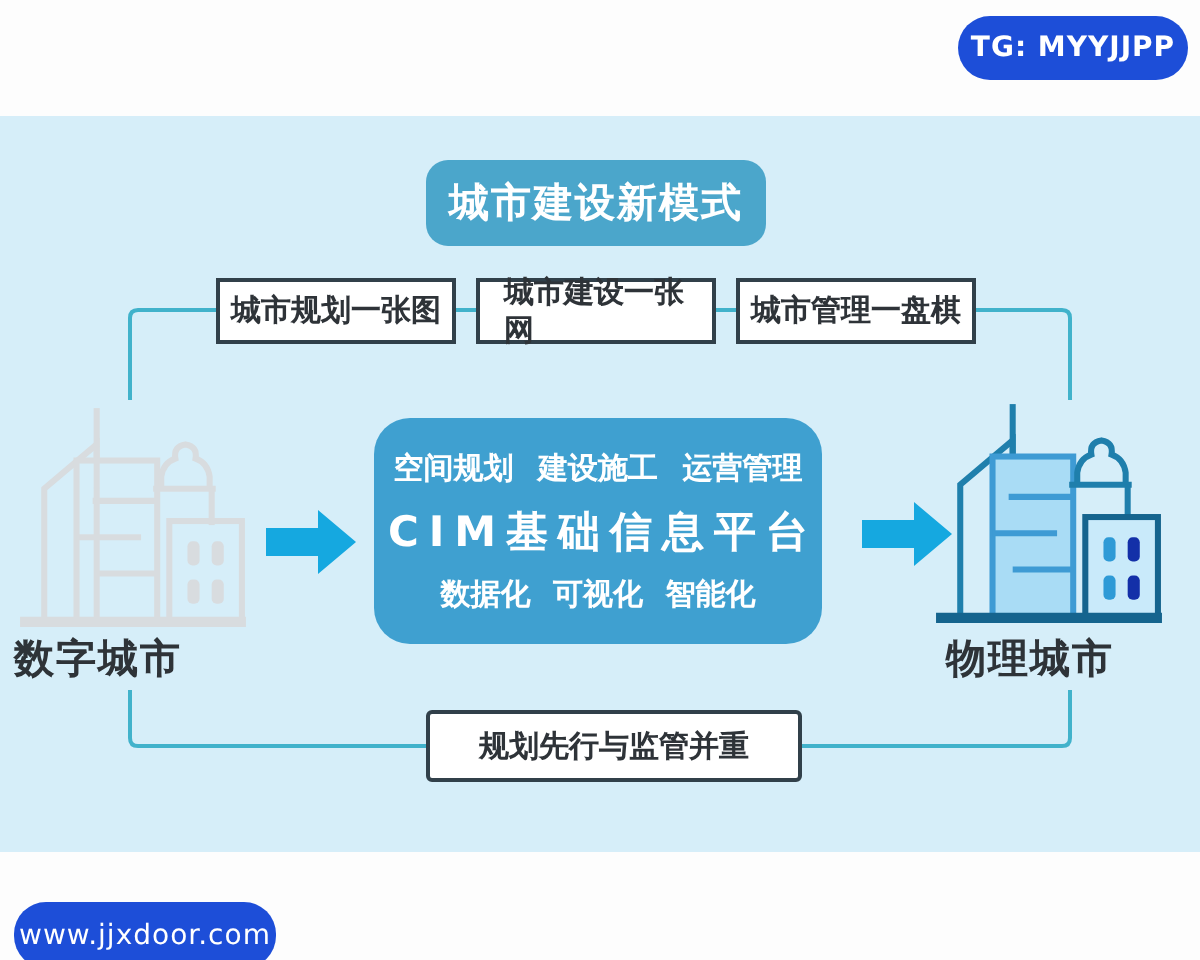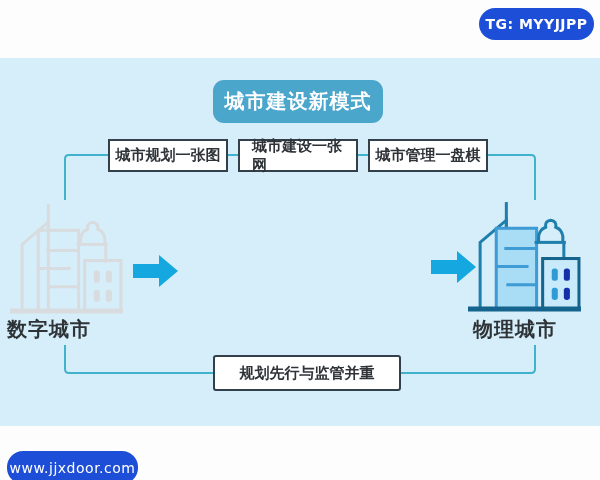--- a/index.html
+++ b/index.html
@@ -122,20 +122,25 @@
     <line x1="2" y1="110" x2="114" y2="110" stroke="var(--ground)" stroke-width="5"></line>
   </svg>
 
   <svg class="abs arrow-svg" id="arrow-left" viewBox="0 0 45 34">
     <polygon points="0,10 26,10 26,1 45,17 26,33 26,24 0,24" fill="#15a8e0"></polygon>
   </svg>
   <svg class="abs arrow-svg" id="arrow-right" viewBox="0 0 45 34">
     <polygon points="0,10 26,10 26,1 45,17 26,33 26,24 0,24" fill="#15a8e0"></polygon>
   </svg>
 
+  <div class="abs" id="platform-box">
+    <div class="plat-line1">空间规划 建设施工 运营管理</div>
+    <div class="plat-line2">CIM基础信息平台</div>
+    <div class="plat-line3">数据化 可视化 智能化</div>
+  </div>
 
   <div class="abs city-label" id="label-left">数字城市</div>
   <div class="abs city-label" id="label-right">物理城市</div>
 
   <div class="abs wbox" id="bottom-box">规划先行与监管并重</div>
 
 </div>
 
 <div class="badge" id="badge-bl">www.jjxdoor.com</div>
 

